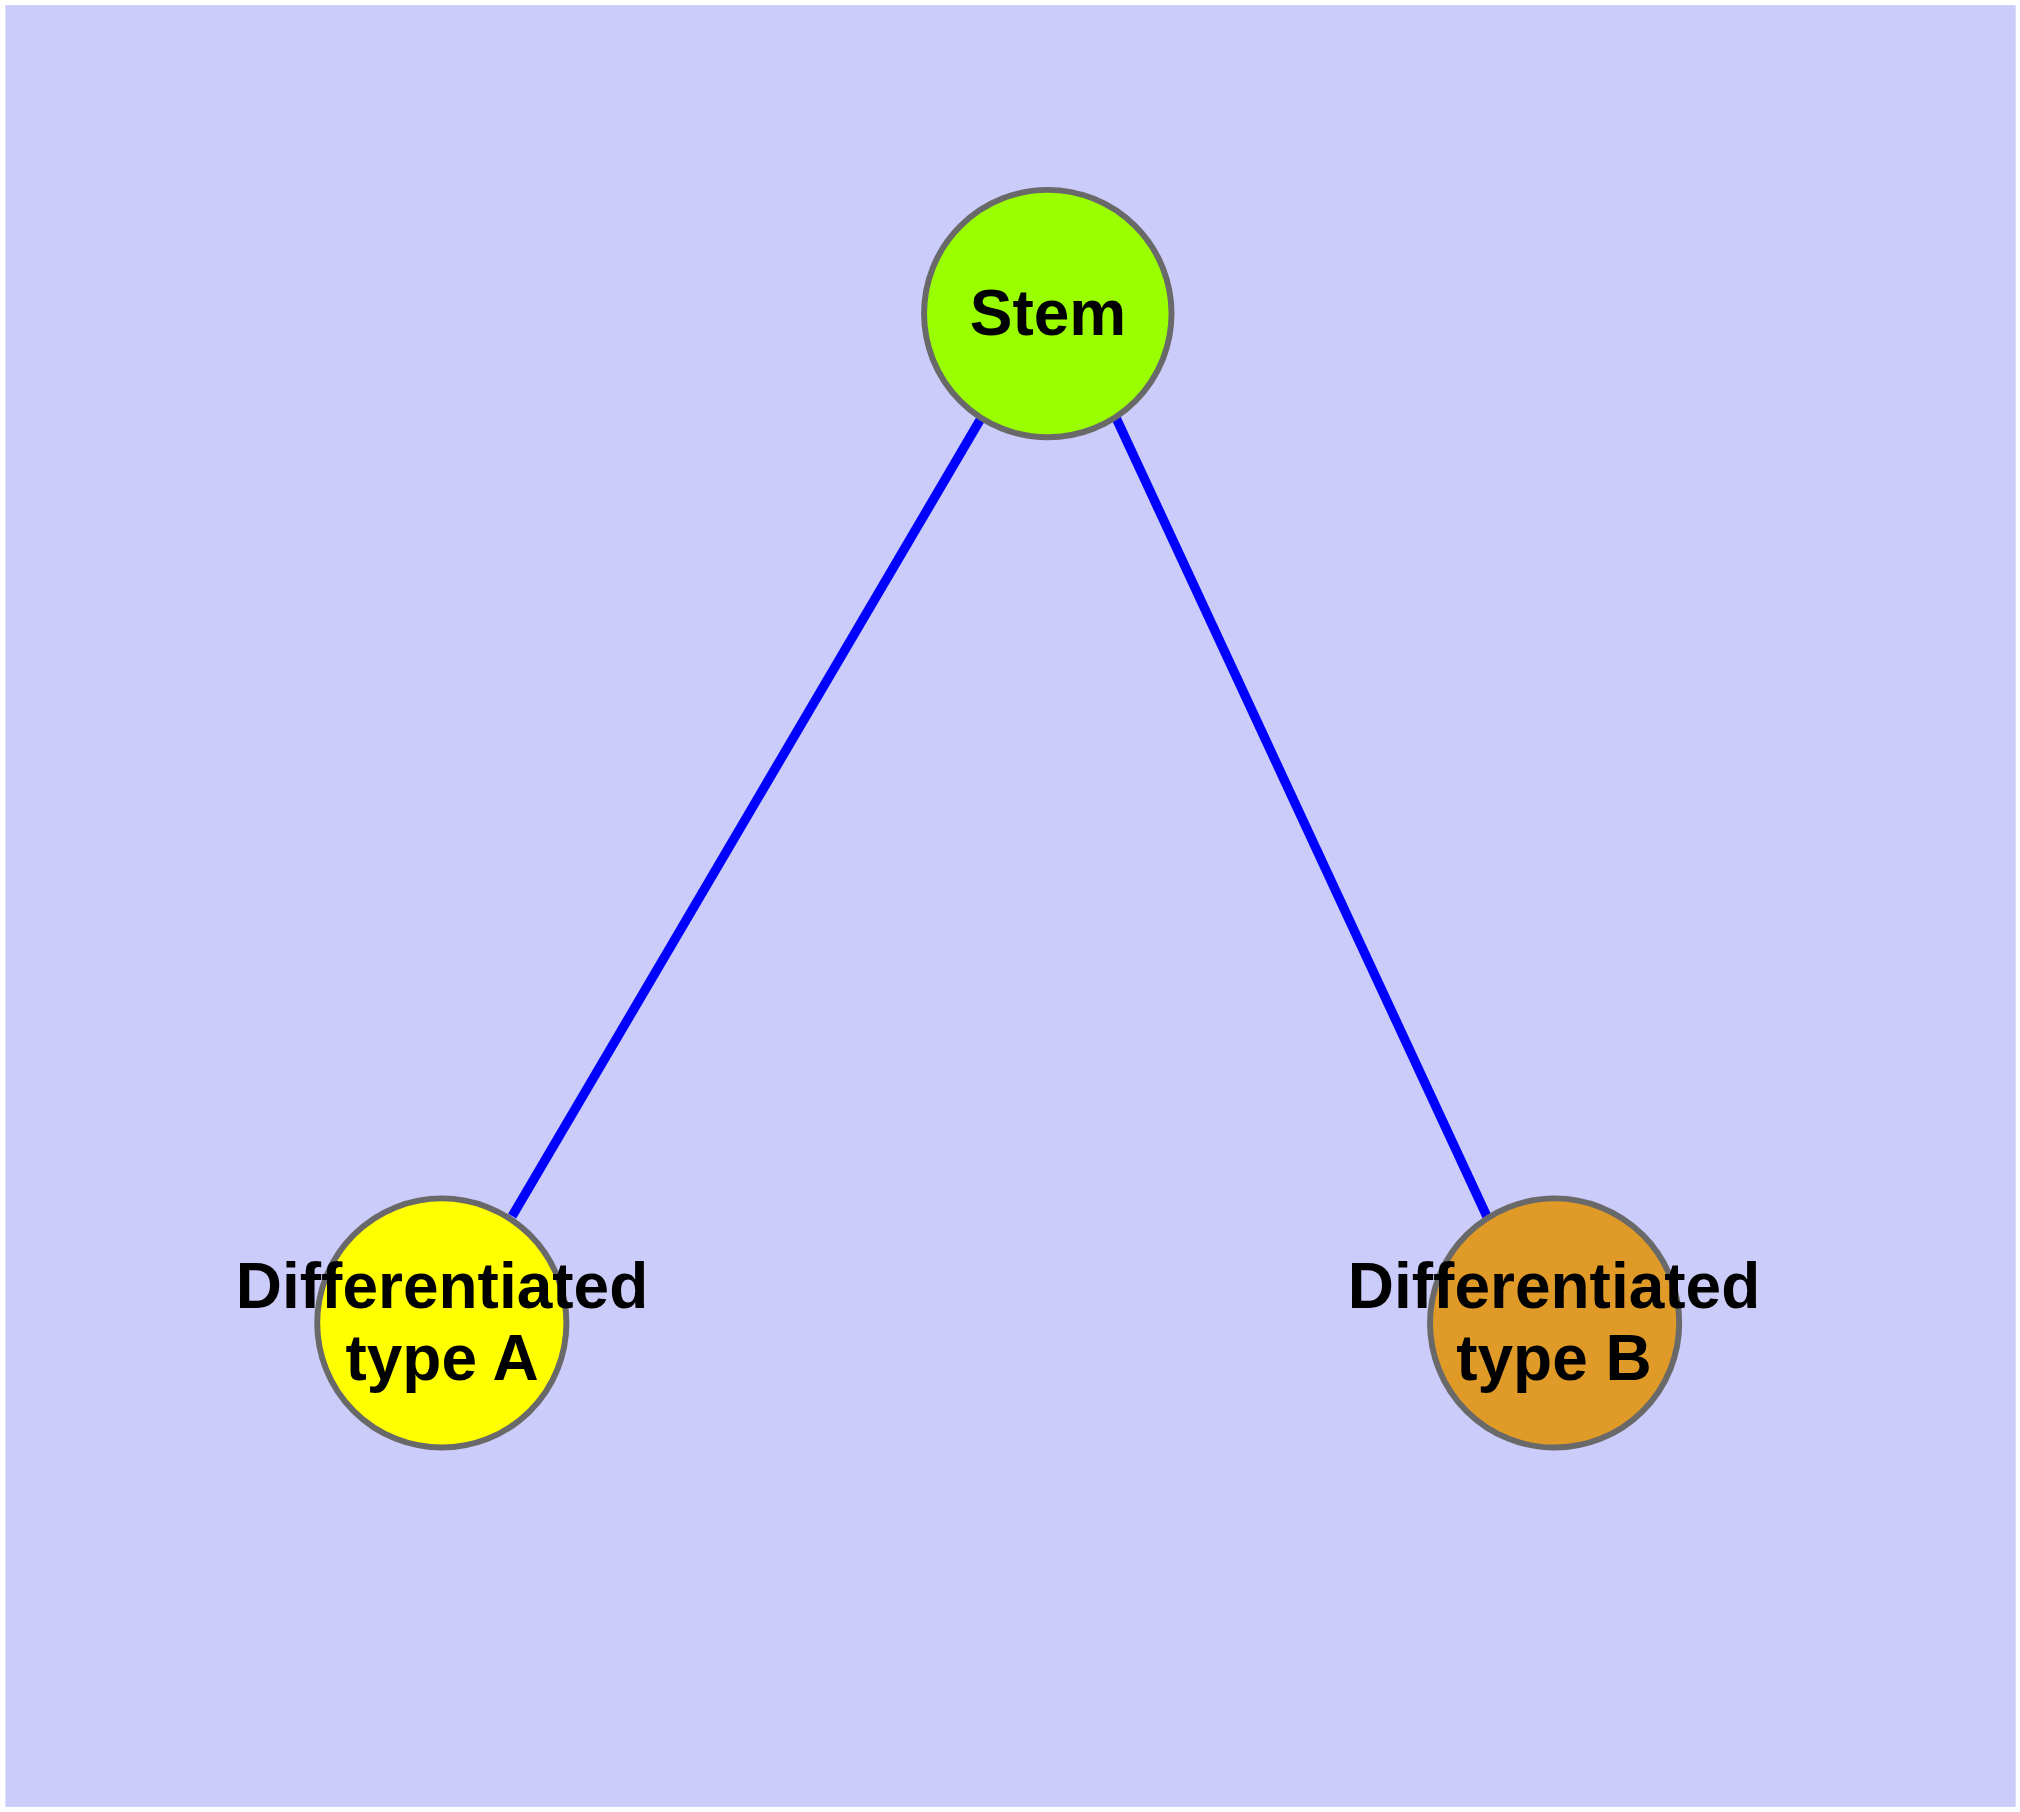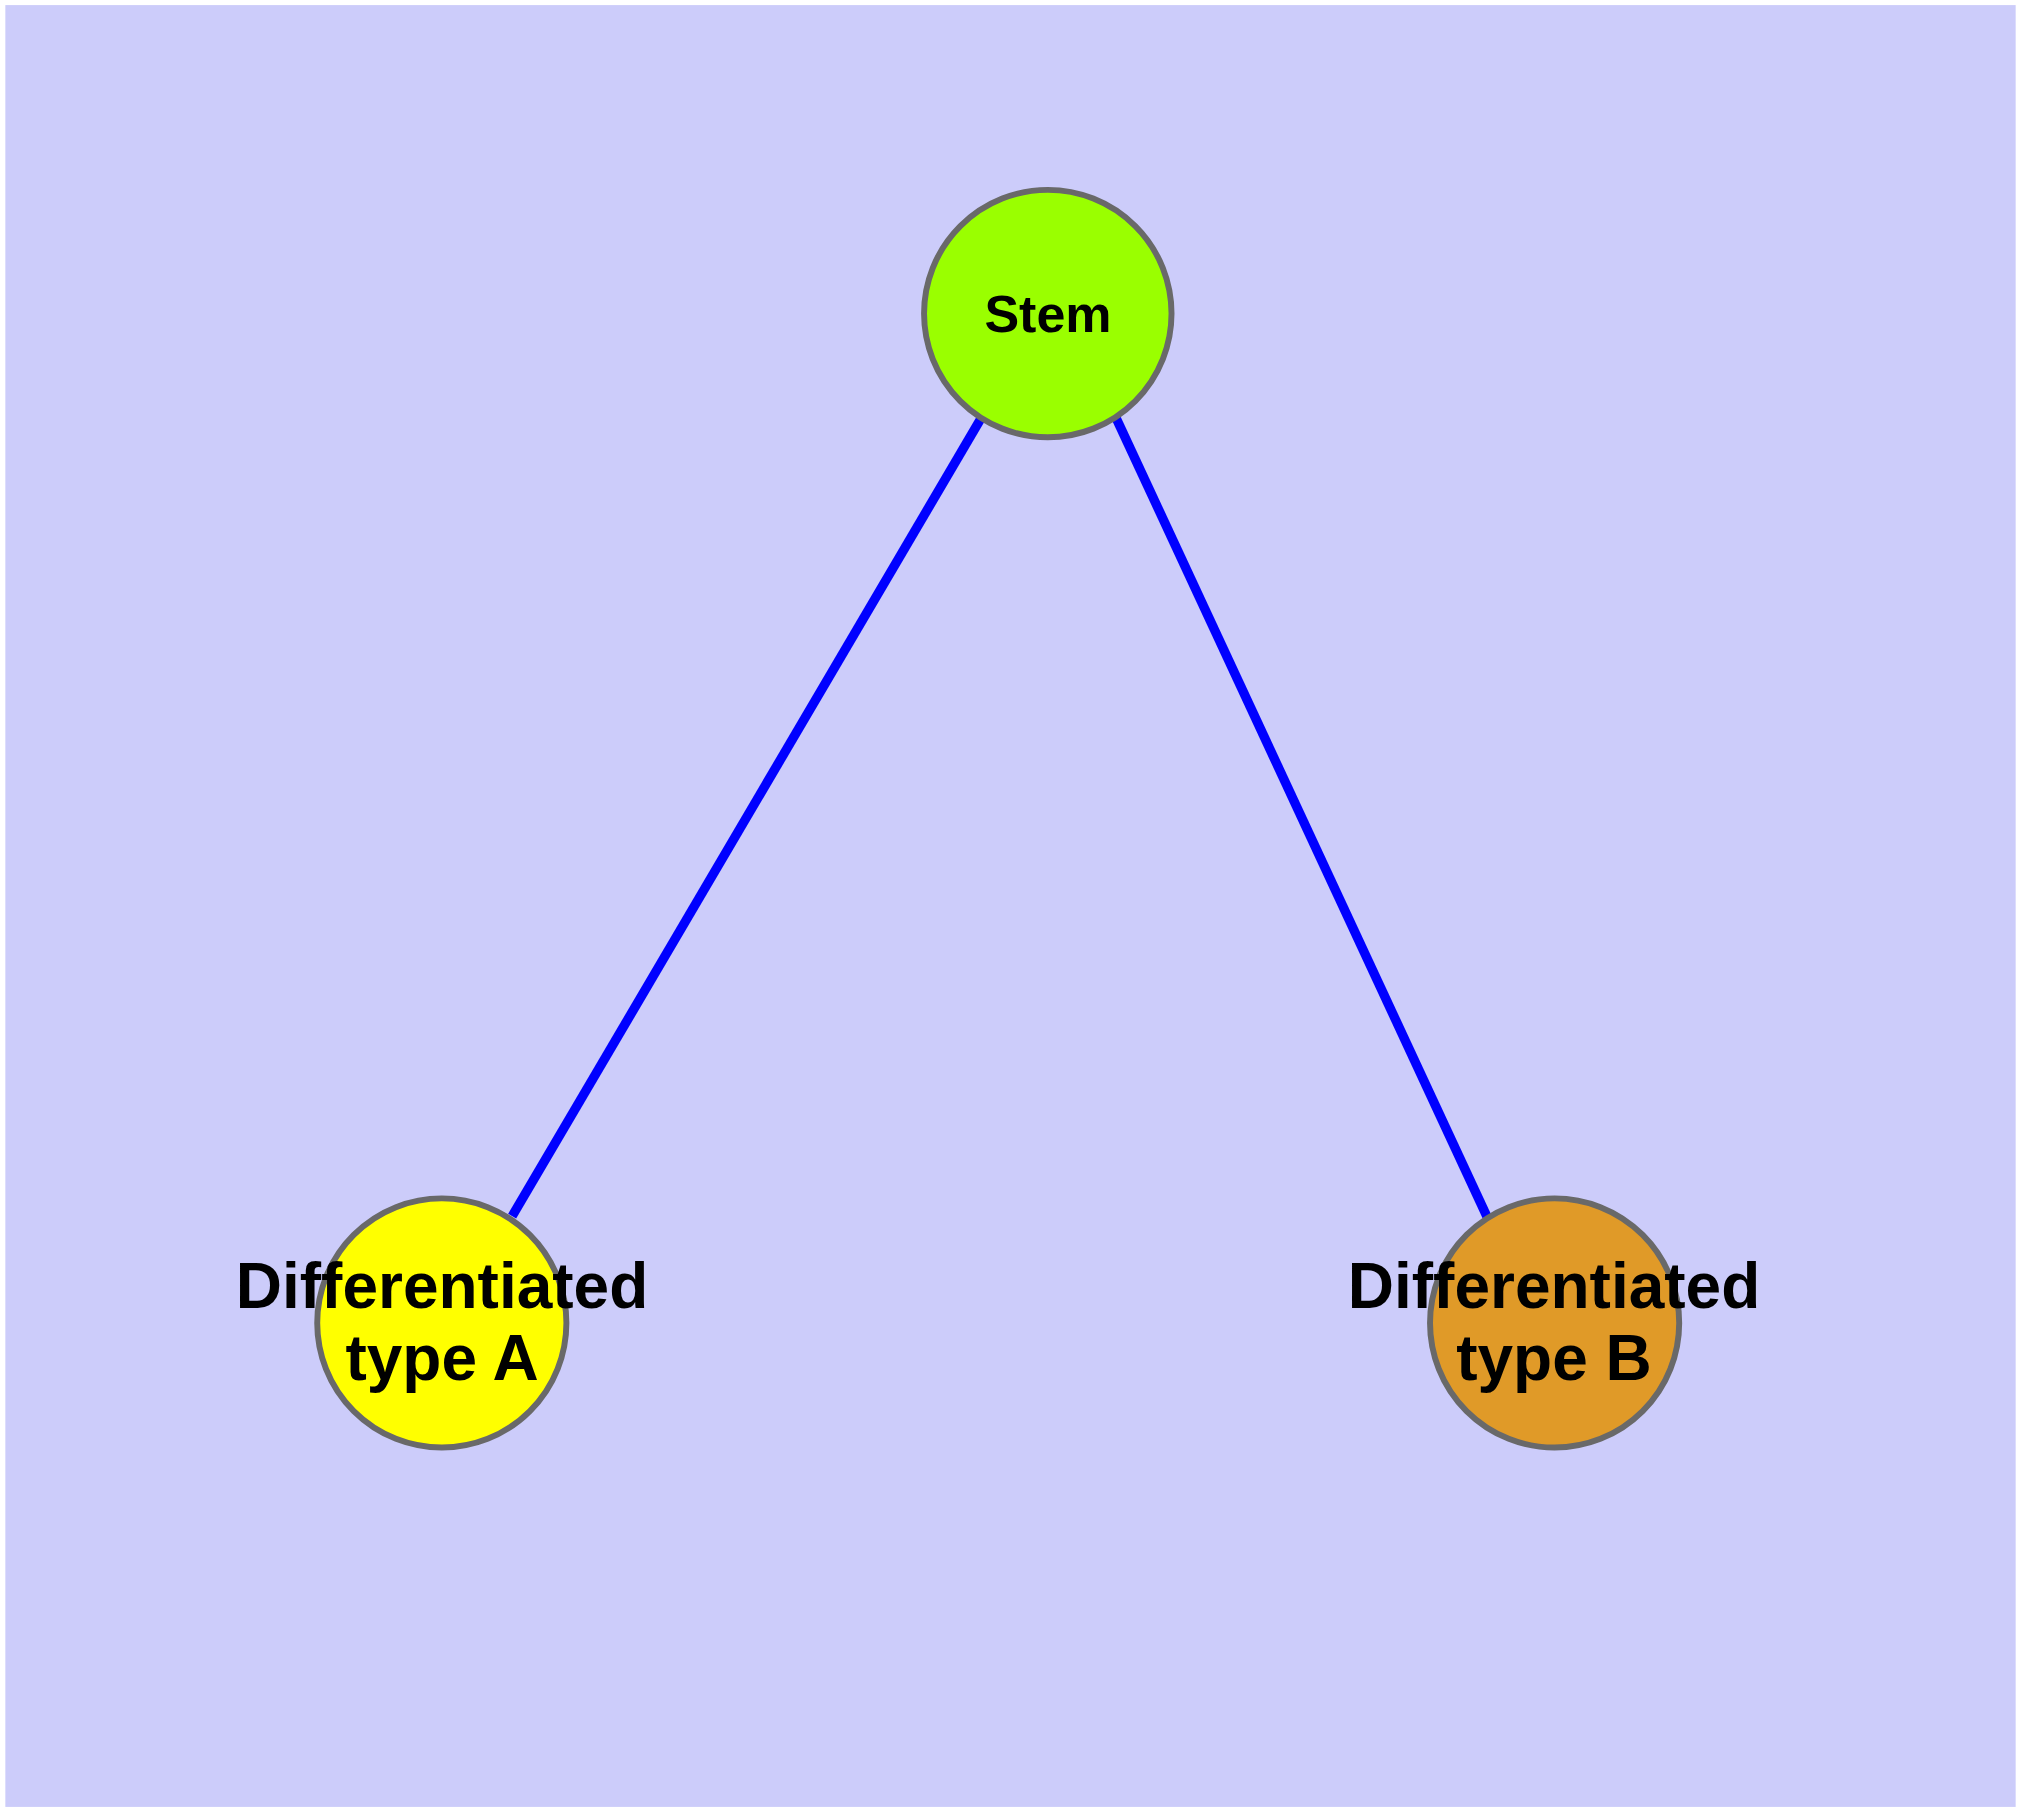--- a/index.html
+++ b/index.html
@@ -58,20 +58,20 @@
       <line class="graph-edge" id="edge-1" x1="1317" y1="494" x2="1754" y2="1435" stroke="#0000ff" stroke-width="11" stroke-linecap="butt"></line>
     </g>
 
     <g id="nodes-layer">
       <circle class="graph-node" id="node-0" cx="1236" cy="370" r="146" fill="#9aff00" stroke="#696969" stroke-width="7"></circle>
       <circle class="graph-node" id="node-1" cx="521" cy="1561" r="147" fill="#ffff00" stroke="#696969" stroke-width="7"></circle>
       <circle class="graph-node" id="node-2" cx="1834" cy="1561" r="147" fill="#e09a28" stroke="#696969" stroke-width="7"></circle>
     </g>
   </svg>
 
-  <div class="node-label stem" id="label-0" style="left: 1048px; top: 314px; font-size: 52px; color: rgb(0, 0, 0);">Stem</div>
+  <div class="node-label stem" id="label-0" style="left: 1048px; top: 314px; font-size: 64px; color: rgb(0, 0, 0);">Stem</div>
   <div class="node-label leaf" id="label-1" style="left: 442px; top: 1323px; font-size: 64px; color: rgb(0, 0, 0);">Differentiated
 type A</div>
   <div class="node-label leaf" id="label-2" style="left: 1554px; top: 1323px; font-size: 64px; color: rgb(0, 0, 0);">Differentiated
 type B</div>
 
 </div>
 
 
 </body></html>

